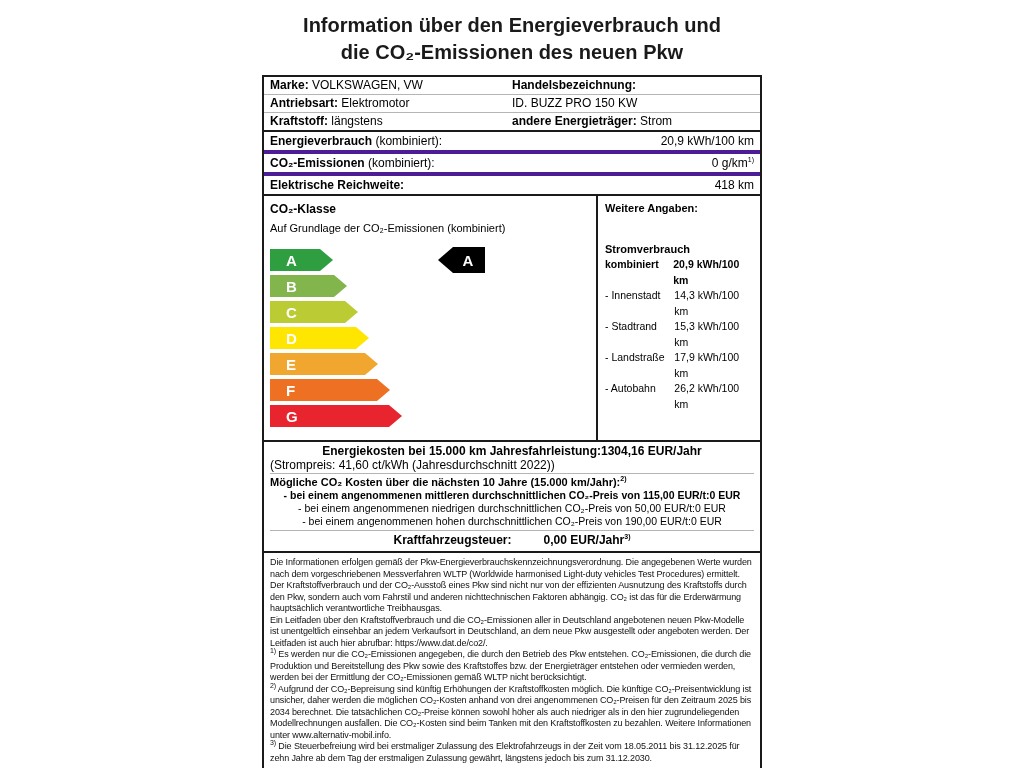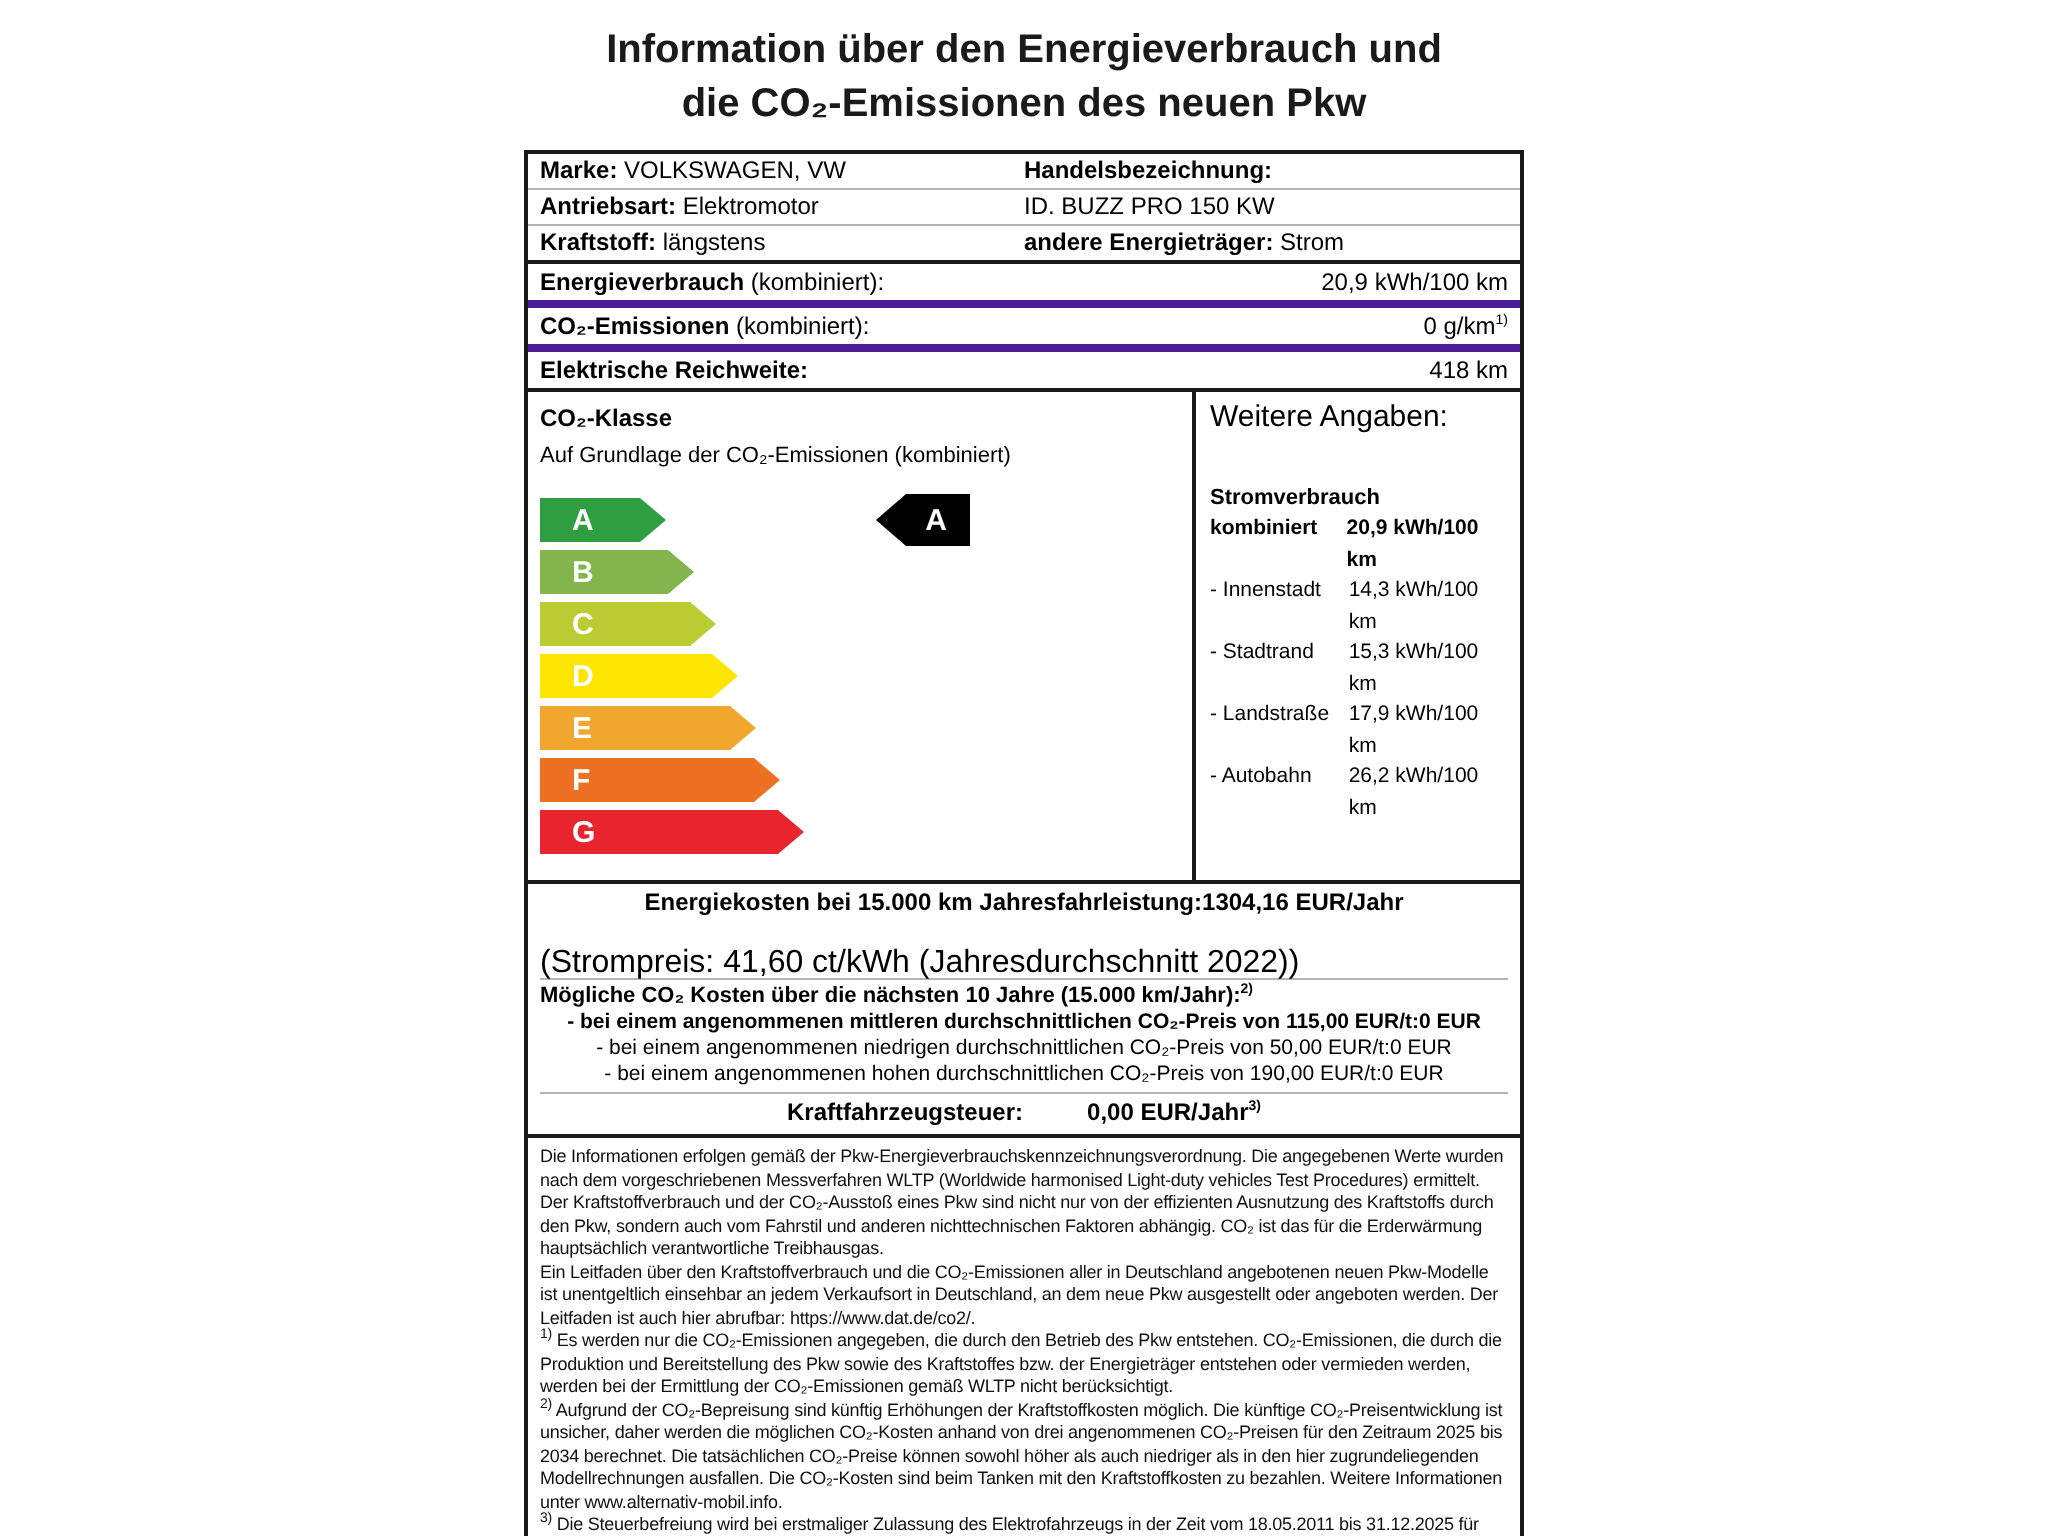--- a/index.html
+++ b/index.html
@@ -31,30 +31,30 @@
   .class-right { width:166px; border-left:2px solid #1a1a1a; padding:5px 7px; }
   .class-head { font-size:12px; font-weight:bold; line-height:16px; }
   .class-sub { font-size:11px; line-height:15px; margin-top:4px; }
   .arrows { position:relative; margin-top:13px; width:320px; }
   .arrow { height:22px; margin-bottom:4px; clip-path:polygon(0 0, calc(100% - 13px) 0, 100% 50%, calc(100% - 13px) 100%, 0 100%);
            display:flex; align-items:center; padding-left:16px; color:#ffffff; font-weight:bold; font-size:15px; }
   .marker { position:absolute; left:168px; top:-2px; width:47px; height:26px; background:#000000;
             clip-path:polygon(0 50%, 15px 0, 100% 0, 100% 100%, 15px 100%);
             display:flex; align-items:center; justify-content:center; padding-left:13px;
             color:#ffffff; font-weight:bold; font-size:15px; }
-  .wa-head { font-size:15px; font-weight:normal; line-height:15px; }
+  .wa-head { font-size:11px; font-weight:bold; line-height:15px; }
   .wa-strom { font-size:11px; font-weight:bold; line-height:15px; margin-top:26px; }
   .wa-row { display:flex; font-size:10.5px; line-height:15.5px; }
   .wa-row .wl { width:72px; }
 
   
   .costs { padding:2px 6px 3px 6px; }
   .kv { display:flex; justify-content:center; }
   .cost-r1 { font-size:12px; line-height:15px; font-weight:bold; }
-  .cost-r2 { font-size:16px; line-height:13px;margin-top:16px; }
+  .cost-r2 { font-size:12px; line-height:13px; }
   .cost-r3 { font-size:11px; line-height:14px; font-weight:bold; border-top:1px solid #b5b5b5; margin-top:1px; padding-top:1px; }
   .cost-sc { font-size:10.5px; line-height:13px; }
   .cost-tax { font-size:12px; line-height:16px; font-weight:bold; border-top:1px solid #b5b5b5; margin-top:2px; padding-top:1px;gap:32px; }
 
   
   .fineprint { padding:4px 6px 6px 6px; font-size:9px; line-height:11.5px; letter-spacing:-0.12px; color:#111; }
   .fineprint p { margin:0; }
 </style>
 </head>
 <body>

